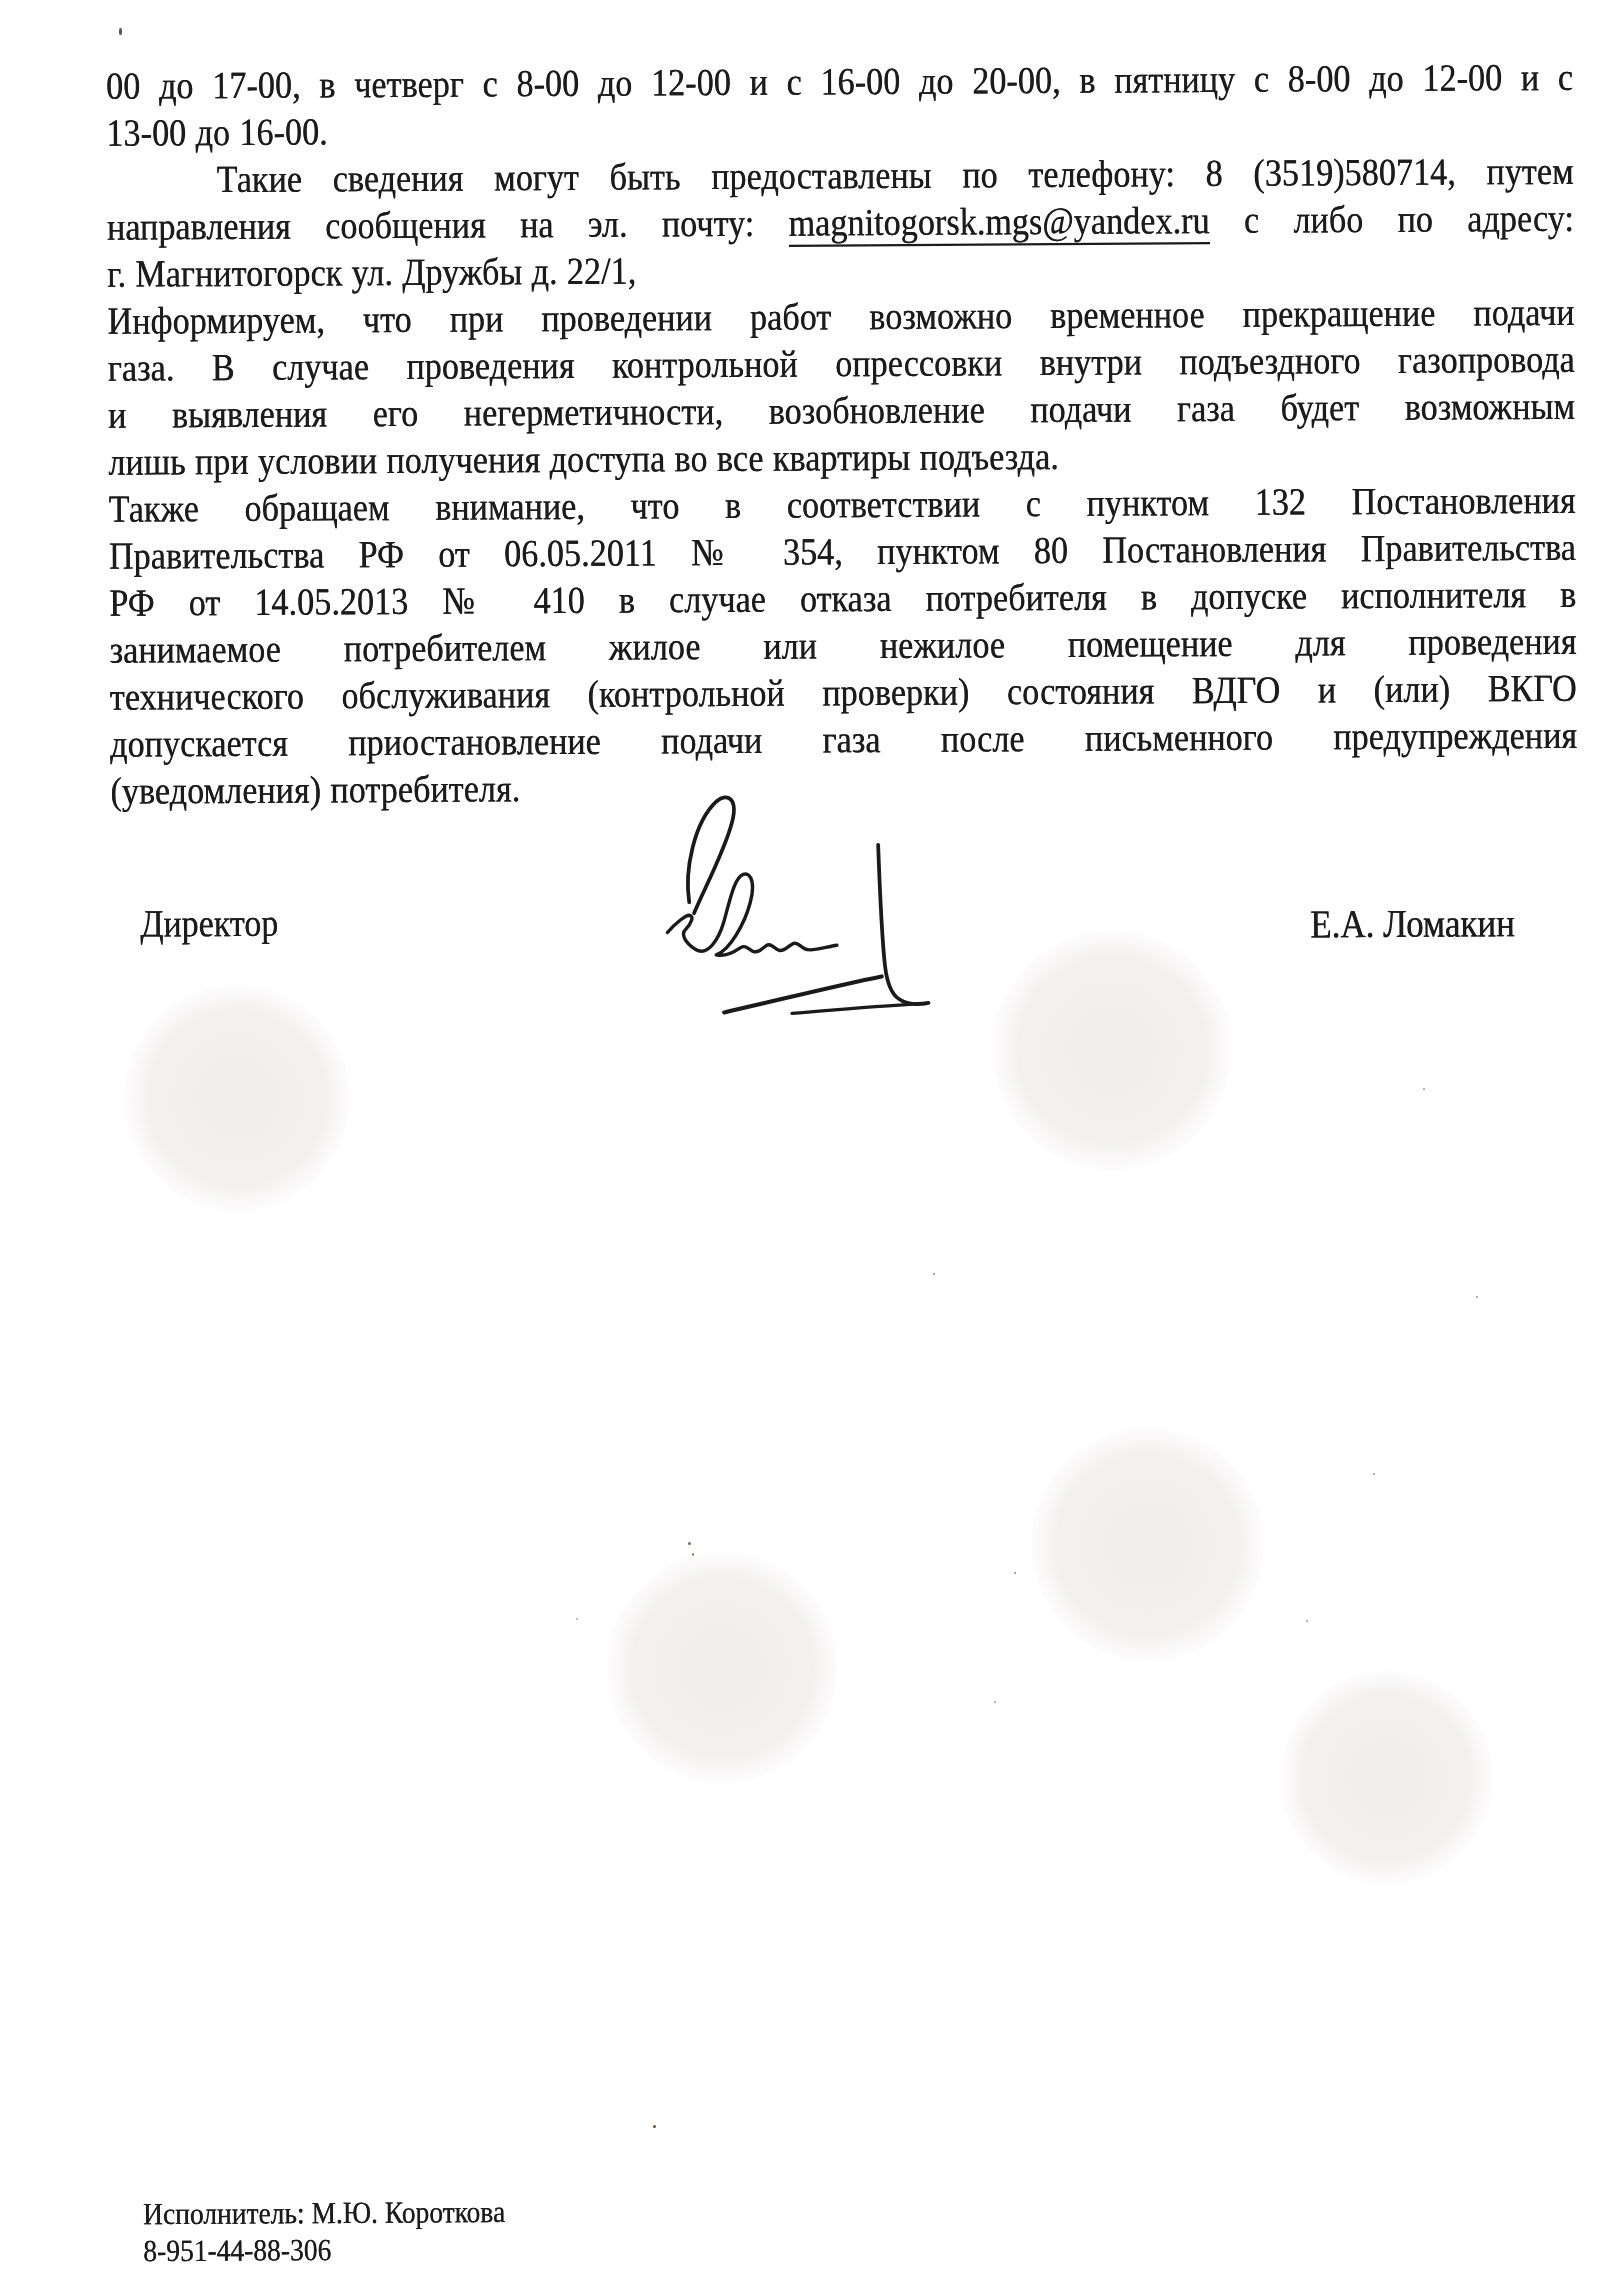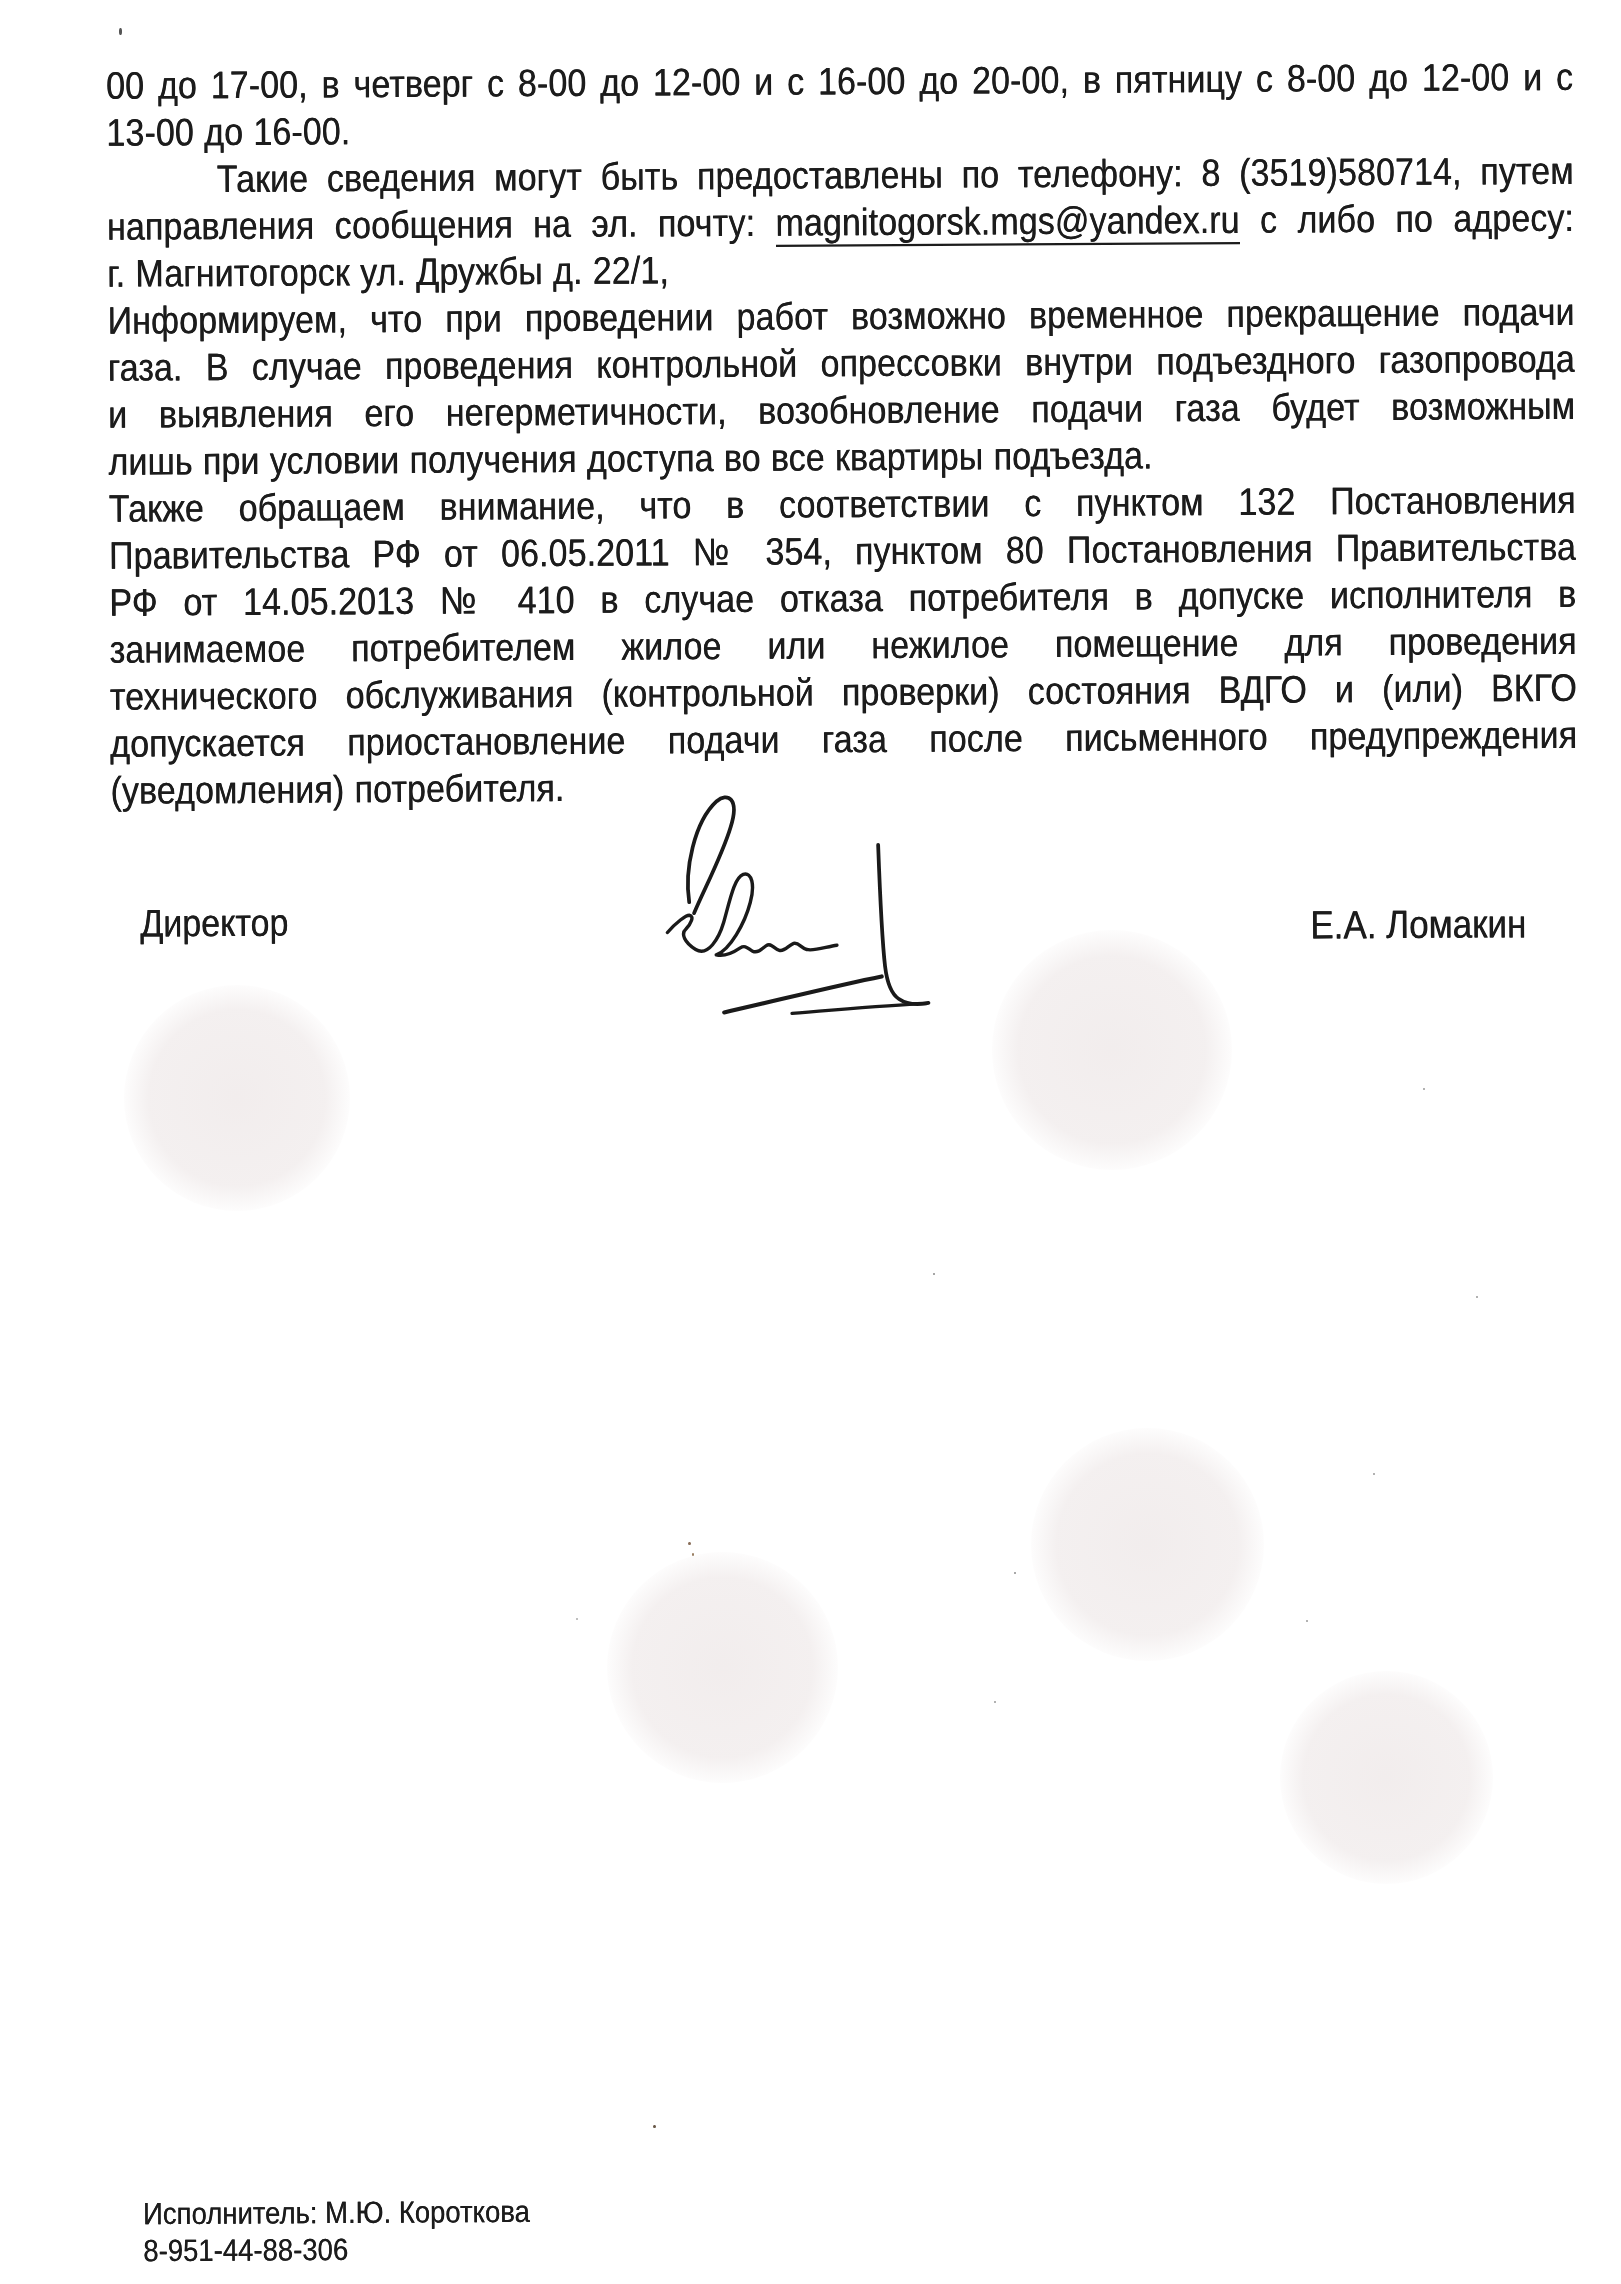--- a/index.html
+++ b/index.html
@@ -1,21 +1,21 @@
 <!DOCTYPE html>
 <html lang="ru" style="font-size:11px"><head>
 <meta charset="utf-8">
 <style>
   html,body{margin:0;padding:0;background:#ffffff;}
   .page{
     position:relative;
     width:1621px;height:2284px;
     background:#ffffff;
     overflow:hidden;
-    font-family:Liberation Sans, sans-serif;
+    font-family:Liberation Serif, serif;
     color:#1c1c1c;
   }
   
   .smudge{
     position:absolute;border-radius:50%;
     background:radial-gradient(circle,
       rgba(241,236,236,0.95) 0%,
       rgba(241,236,236,0.80) 55%,
       rgba(241,236,236,0.0) 74%);
     pointer-events:none;

